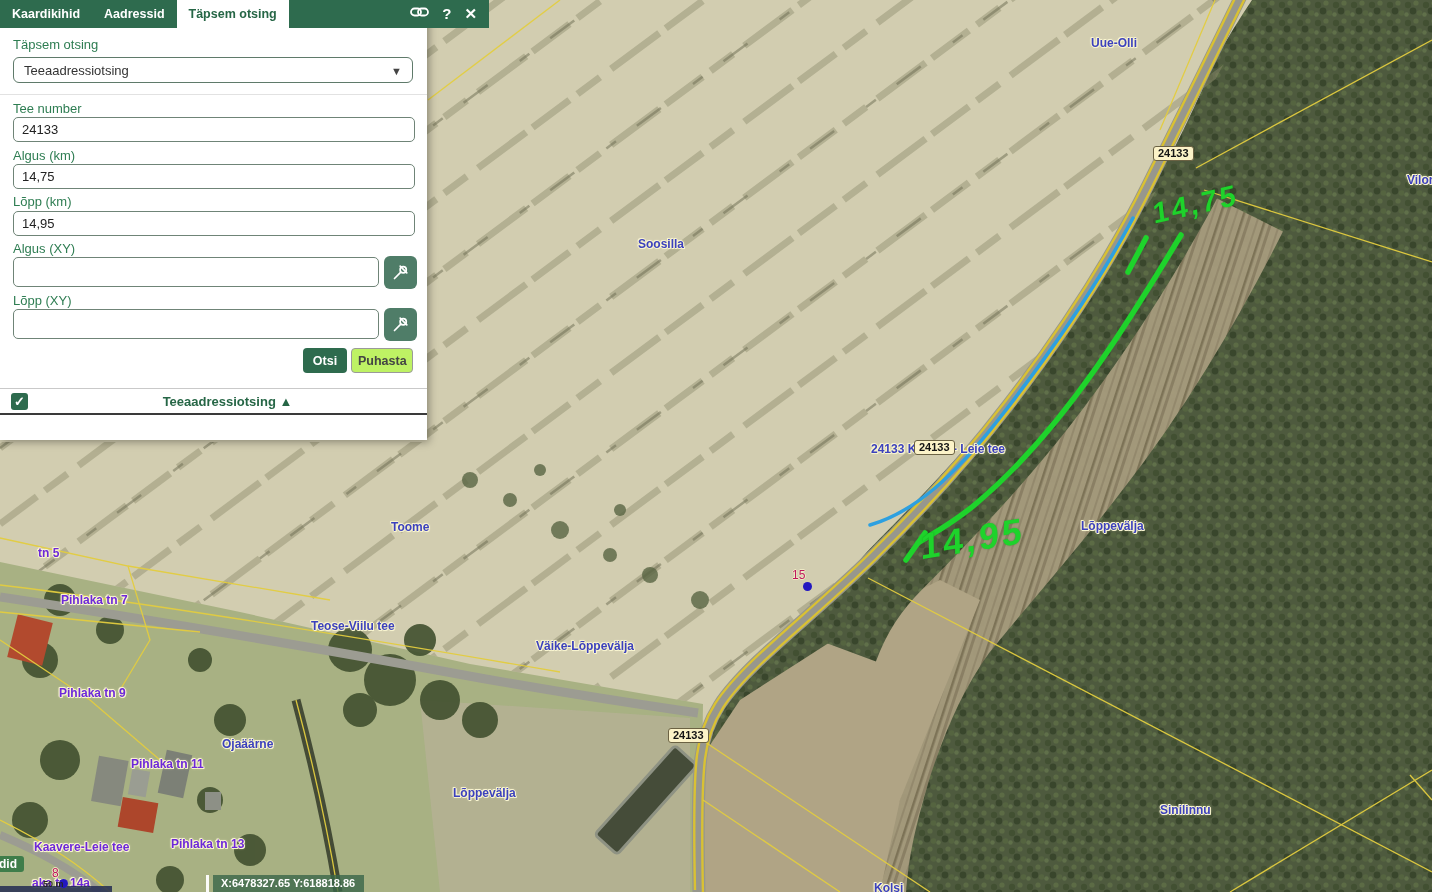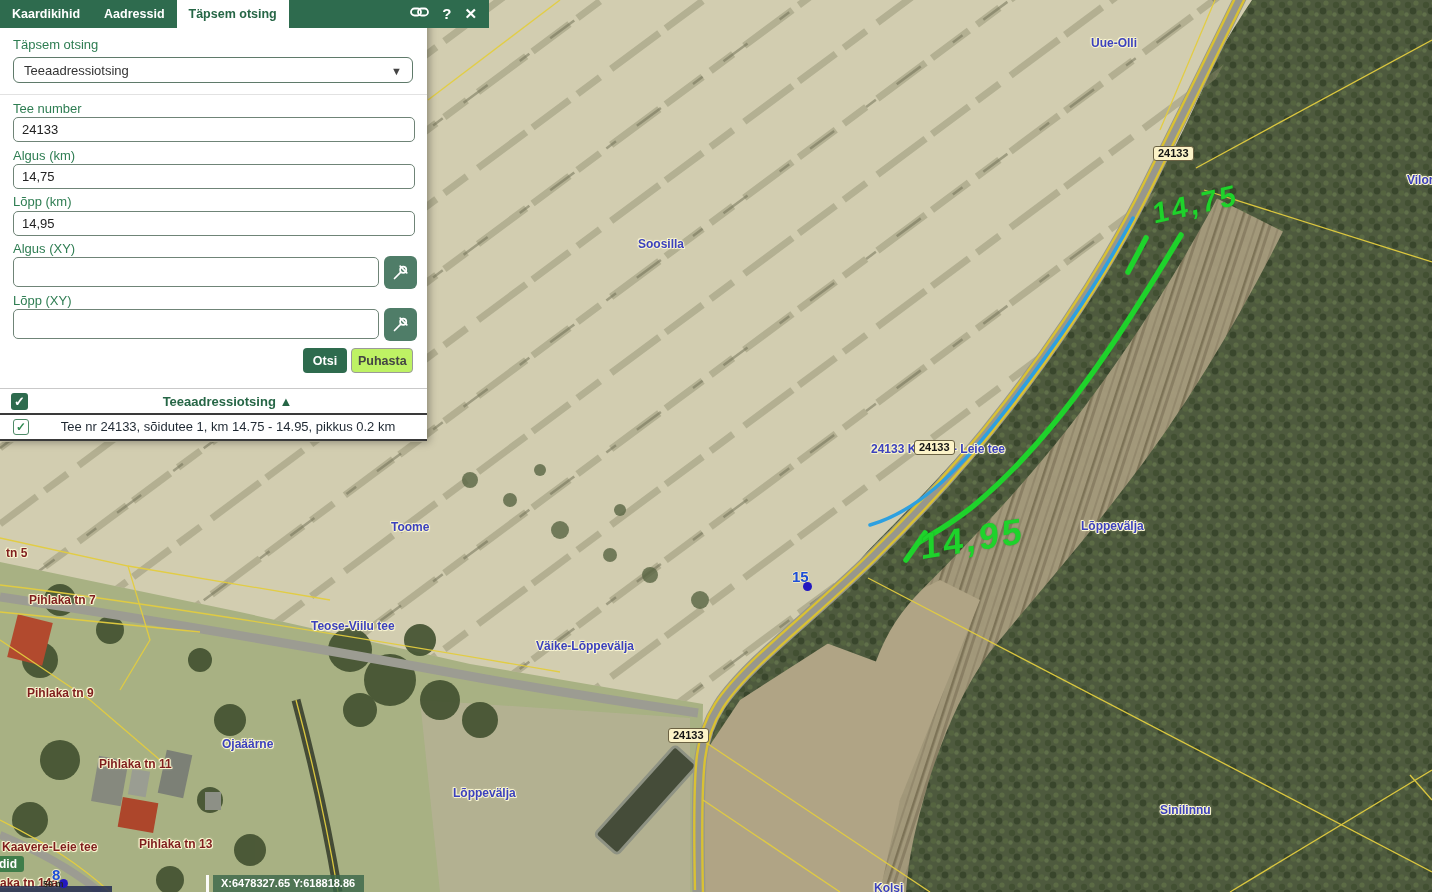--- a/index.html
+++ b/index.html
@@ -5,25 +5,25 @@
   html,body{margin:0;padding:0;background:#777;}
   #stage{position:relative;width:1432px;height:892px;overflow:hidden;
          font-family:"Liberation Sans",sans-serif;background:#d2cdb0;}
   #mapsvg{position:absolute;left:0;top:0;z-index:1;}
 
   
   .mlbl{position:absolute;z-index:3;font-size:12px;font-weight:bold;white-space:nowrap;
         text-shadow:-1px 0 0 #f8f4cf,1px 0 0 #f8f4cf,0 -1px 0 #f8f4cf,0 1px 0 #f8f4cf,
                     -1px -1px 0 #f8f4cf,1px 1px 0 #f8f4cf,0 0 3px #f8f4cf;}
   .mlbl.blue{color:#3c41bd;}
-  .mlbl.green{color:#7f1d1d;}
+  .mlbl.green{color:#6d28d9;margin-left:32px;}
   .shield{position:absolute;z-index:4;background:#fcf3c8;border:1.5px solid #6b6243;
           border-radius:3px;padding:0 4px;font-size:11px;font-weight:bold;color:#141414;
           line-height:13px;}
-  .kmm{position:absolute;z-index:4;color:#1d4ed8;font-size:15px;font-weight:bold;
+  .kmm{position:absolute;z-index:4;color:#be185d;font-size:12px;font-weight:normal;
        text-shadow:-1px 0 0 #eee9c5,1px 0 0 #eee9c5,0 -1px 0 #eee9c5,0 1px 0 #eee9c5;}
   .kmdot{position:absolute;z-index:4;width:9px;height:9px;border-radius:50%;background:#2217c0;}
   .annot{position:absolute;z-index:5;color:#1ed32b;font-weight:bold;
          text-shadow:0 0 2px rgba(10,100,10,.4);letter-spacing:3px;}
   .annot.a1{font-size:29px;transform:rotate(-13deg) skewX(-7deg);}
   .annot.a2{font-size:36px;transform:rotate(-9deg) skewX(-8deg);}
   .didbadge{position:absolute;z-index:4;background:#3f7d4a;color:#fff;font-weight:bold;
             font-size:12px;padding:1px 7px;border-radius:3px;}
   .scaletxt{position:absolute;z-index:4;font-size:9px;color:#24281f;font-weight:bold;}
   .statusbar{position:absolute;z-index:6;left:213px;top:875px;height:17px;
@@ -319,19 +319,15 @@
     <button class="btn primary">Otsi</button>
     <button class="btn secondary">Puhasta</button>
 
     <div id="reshead">
       <div class="cb-filled"></div>
       <div class="title">
         <span>Teeaadressiotsing</span>
         <span>▲</span>
       </div>
     </div>
-    <div id="resrow">
-      <div class="cb-out"></div>
-      <div class="rtext">Tee nr 24133, sõidutee 1, km 14.75 - 14.95, pikkus 0.2 km</div>
-    </div>
   </div>
 
 </div>
 
 </body></html>

